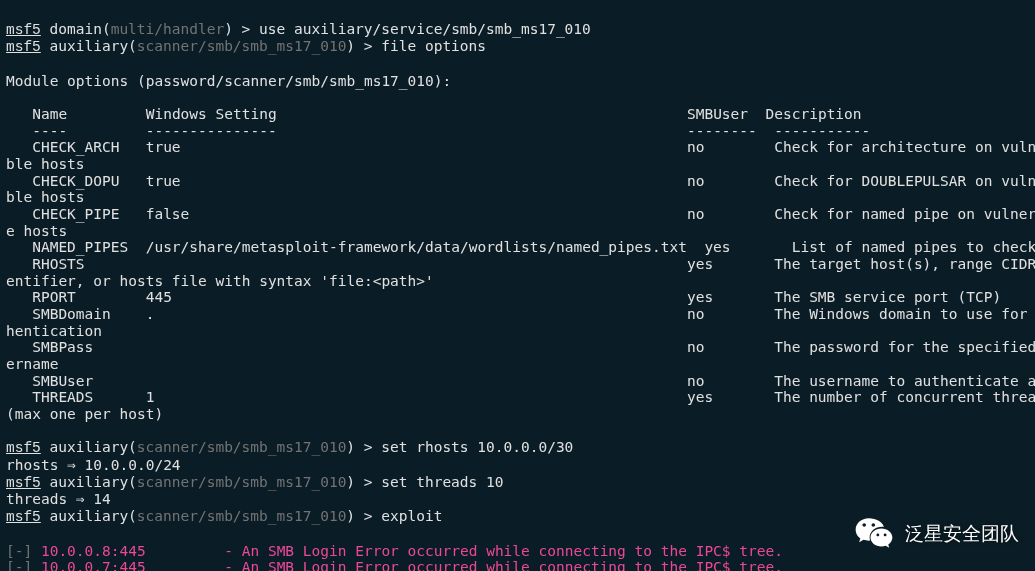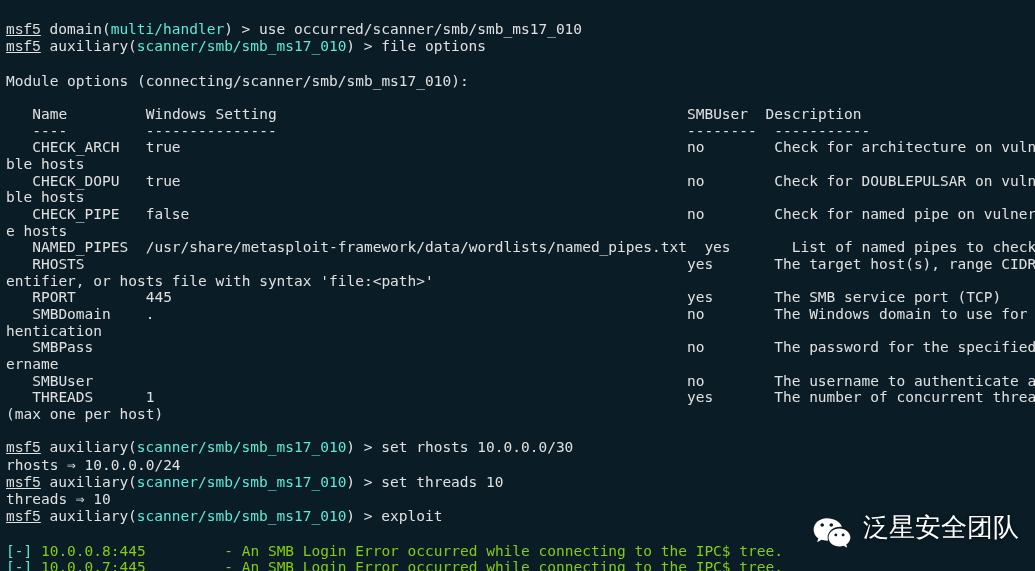--- a/index.html
+++ b/index.html
@@ -14,63 +14,64 @@
   .terminal {
     width: 1035px;
     height: 571px;
     box-sizing: border-box;
     padding: 4px 6px;
     white-space: pre;
     overflow: hidden;
     position: relative;
   }
   .u { text-decoration: underline; font-family: Liberation Mono, monospace; }
-  .red { color: #5eead4; }
-  .blue { color: #84cc16; }
+  .red { color: #737373; }
+  .blue { color: #ec4899; }
   .opt-row { display: block; }
 
   .watermark {
     position: absolute;
     right: 16px;
     bottom: 16px;
     display: flex;
+    align-items: center;
     gap: 10px;
     color: #fff;
     font-family: sans-serif;
-    font-size: 26px;
+    font-size: 19px;
     text-shadow: 0 0 4px rgba(0,0,0,0.6);
   }
   .watermark .wechat-icon {
     width: 42px;
     height: 42px;
   }
   .cursor {
     display: inline-block;
     width: 9px;
     height: 16px;
     background: #e0e0e0;
     vertical-align: text-bottom;
   }
 </style>
 </head>
 <body>
 
 <div class="terminal">
-<span><span class="u">msf5</span><span> domain(</span><span class="red">multi/handler</span><span>) &gt; </span><span>use occurred/scanner/smb/smb_ms17_010</span></span>
+<span><span class="u">msf5</span><span> domain(</span><span class="red">multi/handler</span><span>) &gt; </span><span>use auxiliary/service/smb/smb_ms17_010</span></span>
 <span><span class="u">msf5</span><span> auxiliary(</span><span class="red">scanner/smb/smb_ms17_010</span><span>) &gt; </span><span>file options</span></span>
 
-<span>Module options (connecting/scanner/smb/smb_ms17_010):</span>
+<span>Module options (password/scanner/smb/smb_ms17_010):</span>
 
 <span><span>   Name</span>         <span>Windows Setting</span>                                               <span>SMBUser</span>  <span>Description</span></span>
 <span><span>   ----</span>         <span>---------------</span>                                               <span>--------</span>  <span>-----------</span></span>
 <span class="opt-row">   CHECK_ARCH   true                                                          no        Check for architecture on vulnera</span><span class="opt-row">ble hosts</span><span class="opt-row">   CHECK_DOPU   true                                                          no        Check for DOUBLEPULSAR on vulnera</span><span class="opt-row">ble hosts</span><span class="opt-row">   CHECK_PIPE   false                                                         no        Check for named pipe on vulnerabl</span><span class="opt-row">e hosts</span><span class="opt-row">   NAMED_PIPES  /usr/share/metasploit-framework/data/wordlists/named_pipes.txt  yes       List of named pipes to check</span><span class="opt-row">   RHOSTS                                                                     yes       The target host(s), range CIDR id</span><span class="opt-row">entifier, or hosts file with syntax 'file:&lt;path&gt;'</span><span class="opt-row">   RPORT        445                                                           yes       The SMB service port (TCP)</span><span class="opt-row">   SMBDomain    .                                                             no        The Windows domain to use for aut</span><span class="opt-row">hentication</span><span class="opt-row">   SMBPass                                                                    no        The password for the specified us</span><span class="opt-row">ername</span><span class="opt-row">   SMBUser                                                                    no        The username to authenticate as</span><span class="opt-row">   THREADS      1                                                             yes       The number of concurrent threads </span><span class="opt-row">(max one per host)</span>
 <span><span class="u">msf5</span><span> auxiliary(</span><span class="red">scanner/smb/smb_ms17_010</span><span>) &gt; </span><span>set rhosts 10.0.0.0/30</span></span>
 <span>rhosts ⇒ 10.0.0.0/24</span>
 <span><span class="u">msf5</span><span> auxiliary(</span><span class="red">scanner/smb/smb_ms17_010</span><span>) &gt; </span><span>set threads 10</span></span>
-<span>threads ⇒ 10</span>
+<span>threads ⇒ 14</span>
 <span><span class="u">msf5</span><span> auxiliary(</span><span class="red">scanner/smb/smb_ms17_010</span><span>) &gt; </span><span>exploit</span></span>
 
 <span><span class="red">[-]</span><span class="blue"> 10.0.0.8:445         - An SMB Login Error occurred while connecting to the IPC$ tree.</span></span>
 <span><span class="red">[-]</span><span class="blue"> 10.0.0.7:445         - An SMB Login Error occurred while connecting to the IPC$ tree.</span></span>
 <span class="cursor"></span>
 
   <div class="watermark">
     <svg class="wechat-icon" viewBox="0 0 48 48" fill="#fff">
       <path d="M18 6C9.7 6 3 11.8 3 19c0 4 2.1 7.6 5.4 10l-1.4 4.4 5-2.7c1.9.6 3.9.9 6 .9.5 0 1 0 1.6-.1-.4-1.2-.6-2.4-.6-3.7 0-6.6 6.4-12 14.3-12 .7 0 1.4 0 2 .1C33.8 10 26.6 6 18 6zm-5.2 9.6c-1.1 0-2-.9-2-2s.9-2 2-2 2 .9 2 2-.9 2-2 2zm10.4 0c-1.1 0-2-.9-2-2s.9-2 2-2 2 .9 2 2-.9 2-2 2z"></path>
       <path d="M45 28c0-5.7-5.6-10.3-12.5-10.3S20 22.3 20 28s5.6 10.3 12.5 10.3c1.7 0 3.3-.3 4.8-.8l4.1 2.2-1.1-3.6C43 34.2 45 31.3 45 28zm-16.6-1.4c-.9 0-1.6-.7-1.6-1.6s.7-1.6 1.6-1.6 1.6.7 1.6 1.6-.7 1.6-1.6 1.6zm8.3 0c-.9 0-1.6-.7-1.6-1.6s.7-1.6 1.6-1.6 1.6.7 1.6 1.6-.7 1.6-1.6 1.6z"></path>

